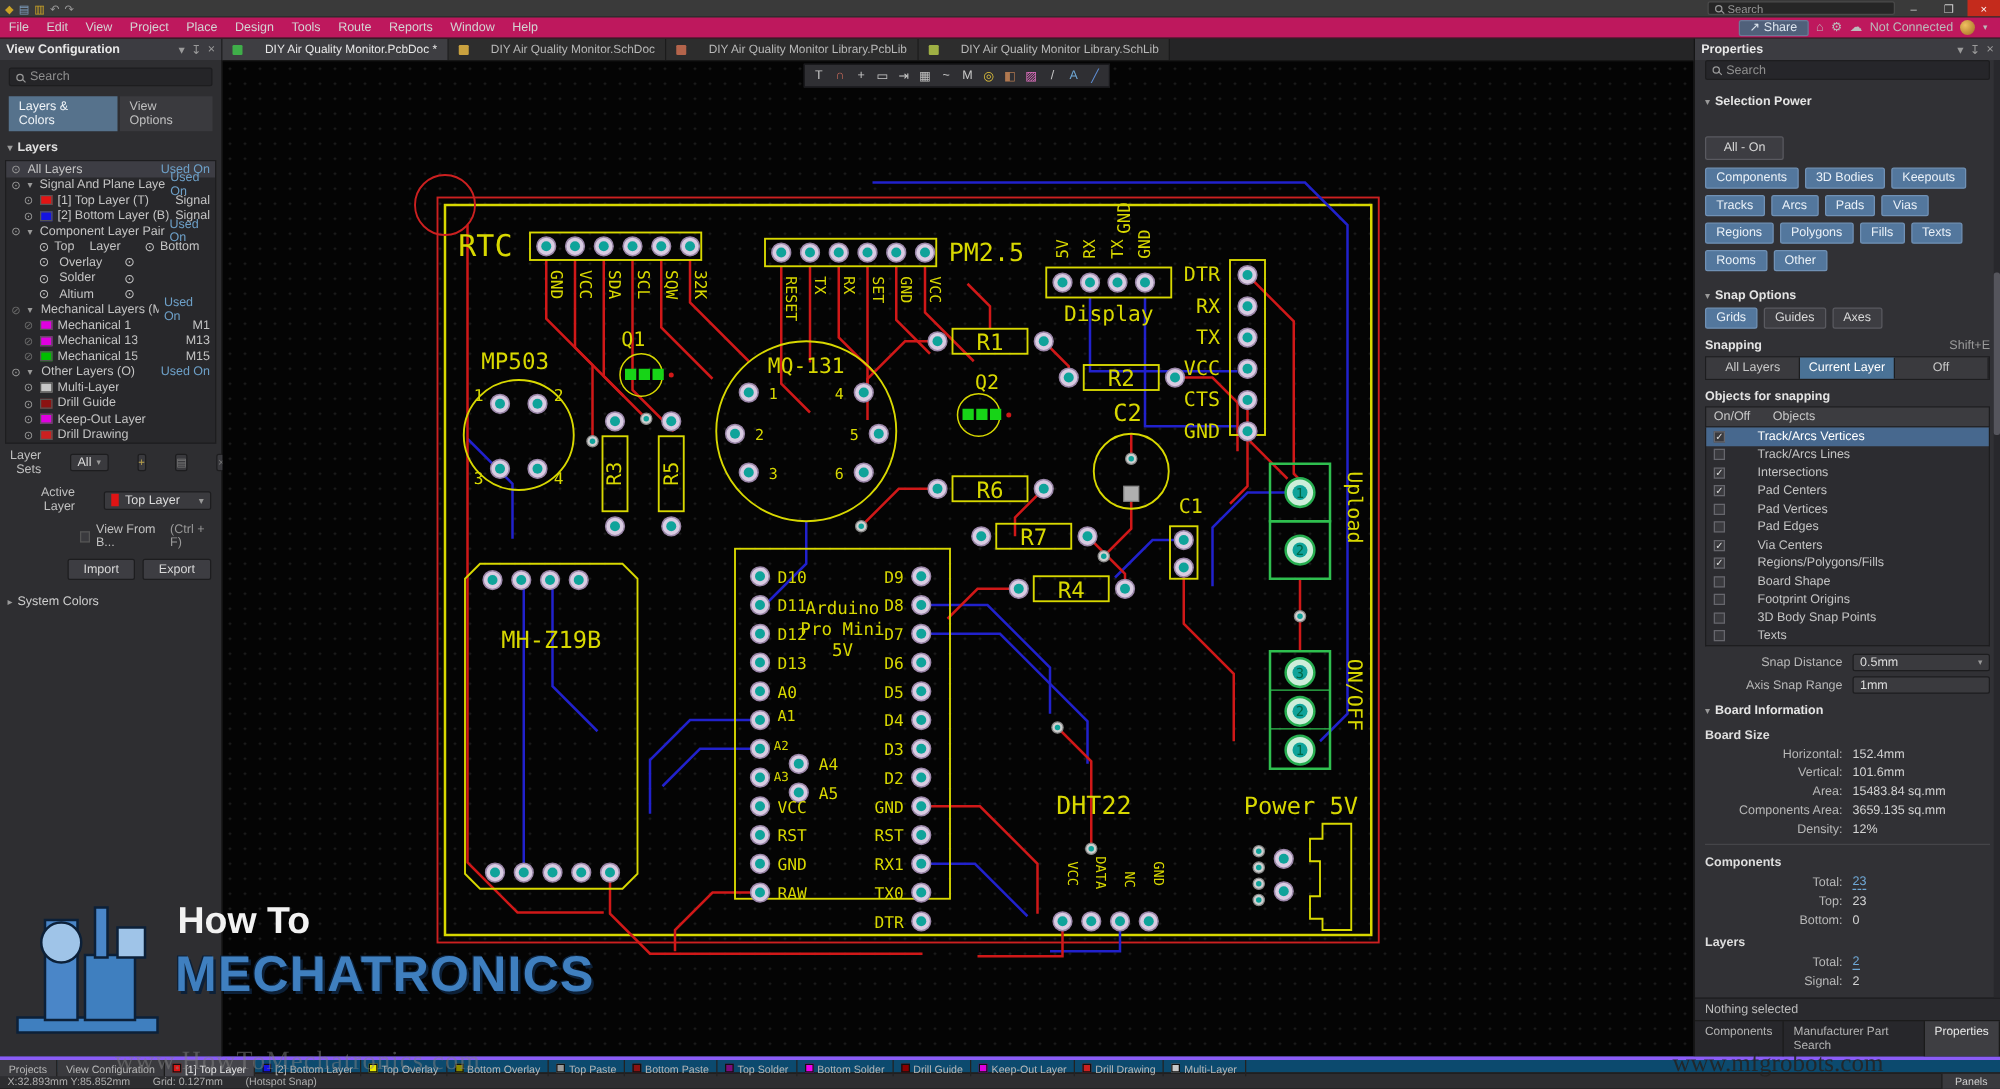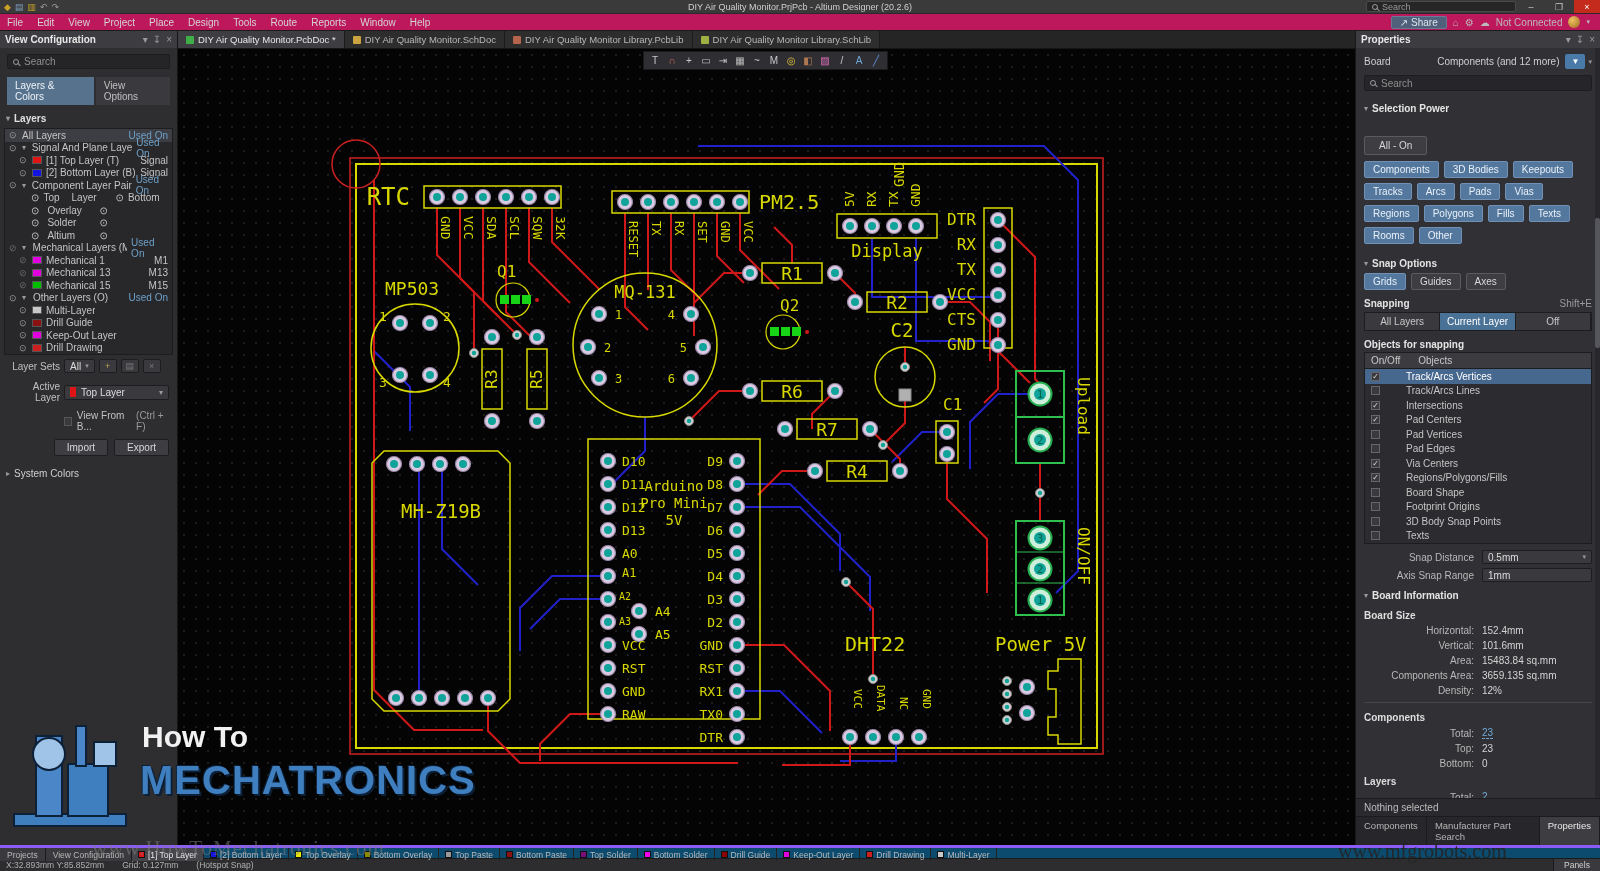--- a/index.html
+++ b/index.html
@@ -40,34 +40,34 @@
   .vrow .eye{color:#9a9a9a;font-size:9px;width:9px;flex:0 0 auto}
   .vrow .eyeoff{color:#6a6a6a}
   .vrow .tri{color:#9a9a9a;font-size:8px;width:7px}
   .vrow .sw{width:10px;height:8px;border:1px solid #555;flex:0 0 auto}
   .vrow .lbl{white-space:nowrap;overflow:hidden}
   .vrow .rt{margin-left:auto;color:#6da0c8}
   .vrow .rt.plain{color:#c4c4c4}
   .ind1{padding-left:14px}
   .prow{display:flex;align-items:center;height:12.5px;padding:0 4px 0 26px;gap:4px;color:#c4c4c4}
   .prow .mid{width:48px}
-  .vc-ctl{display:flex;align-items:center;gap:4px;padding:4px 8px}
+  .vc-ctl{display:flex;align-items:center;gap:23px;padding:4px 8px}
   .vc-ctl .cl{width:52px;text-align:right;color:#c0c0c0}
   .mini-sel{background:#3a3a3e;border:1px solid #1d1d1f;border-radius:2px;height:14px;display:flex;align-items:center;gap:4px;padding:0 5px;color:#ddd}
   .icon-btn{width:18px;height:14px;background:#3a3a3e;border:1px solid #1d1d1f;border-radius:2px;display:flex;align-items:center;justify-content:center;color:#b9a14a;font-size:9px}
   .wide-sel{flex:1;background:#3a3a3e;border:1px solid #1d1d1f;border-radius:2px;height:15px;display:flex;align-items:center;gap:5px;padding:0 5px;color:#ddd}
   .wide-sel .car{margin-left:auto;color:#999;font-size:8px}
   .chkrow{display:flex;align-items:center;gap:5px;padding:3px 8px 3px 64px;color:#c0c0c0}
   .chk{width:9px;height:9px;background:#3a3a3e;border:1px solid #555}
   .btnrow{display:flex;justify-content:flex-end;gap:6px;padding:4px 8px}
   .gbtn{background:#3d3d42;border:1px solid #1d1d1f;border-radius:2px;padding:2px 12px;color:#d8d8d8;font-size:10px}
   
   .center{flex:1;display:flex;flex-direction:column;min-width:0}
   .doctabs{height:18px;background:#252526;display:flex;align-items:flex-end;border-bottom:1px solid #161616}
-  .dtab{height:17px;display:flex;align-items:center;gap:4px;padding:0 8px;font-size:9.5px;color:#b8b8b8;background:#2d2d2d;border-right:1px solid #1b1b1b}
+  .dtab{height:17px;display:flex;align-items:center;gap:18px;padding:0 8px;font-size:9.5px;color:#b8b8b8;background:#2d2d2d;border-right:1px solid #1b1b1b}
   .dtab.active{background:#3e3e42;color:#e8e8e8}
   .dtab .dic{width:8px;height:8px;border-radius:1px;flex:0 0 auto}
   .canvas{flex:1;position:relative;background-color:#040404;background-image:radial-gradient(#1d1d1d 1px,transparent 1px);background-size:12px 12px;overflow:hidden}
   .canvas svg{position:absolute;inset:0}
   .fl-toolbar{position:absolute;left:465px;top:2px;height:19px;background:#2f2f33;border:1px solid #19191c;display:flex;align-items:center;padding:0 3px;gap:1px;z-index:5}
   .fl-toolbar span{width:16px;text-align:center;font-size:10px;color:#c8c8c8}
   .fl-toolbar span:nth-child(2){color:#c86a5a}.fl-toolbar span:nth-child(6){color:#bcbcbc}
   .fl-toolbar span:nth-child(9){color:#e8c83c}.fl-toolbar span:nth-child(10){color:#b07850}
   .fl-toolbar span:nth-child(11){color:#e070c0}.fl-toolbar span:nth-child(13){color:#6fa8d6}
   .fl-toolbar span:nth-child(14){color:#5f8fd6}
@@ -123,21 +123,20 @@
 <body>
 
 <div class="titlebar">
   <div class="tb-icons">
     <span style="color:#c9a227">◆</span>
     <span style="color:#7f9fbf">▤</span>
     <span style="color:#c9a227">▥</span>
     <span style="color:#9a9a9a">↶</span>
     <span style="color:#9a9a9a">↷</span>
   </div>
-  <div class="tb-title">DIY Air Quality Monitor.PrjPcb - Altium Designer (20.2.6)</div>
   <div class="tb-right">
     <div class="tb-search">
       <span class="mag"></span>
       <span>Search</span>
     </div>
     <div class="winbtn">–</div>
     <div class="winbtn">❐</div>
     <div class="winbtn close">×</div>
   </div>
 </div>
@@ -771,26 +770,20 @@
   <div class="rpanel">
     <div class="panel-head">
       <span>Properties</span>
       <span class="ph-ic">
         <span>▾</span>
         <span>↧</span>
         <span>×</span>
       </span>
     </div>
     <div class="rp-body">
-      <div class="rp-row1">
-        <span>Board</span>
-        <span style="margin-left:auto">Components (and 12 more)</span>
-        <span class="funnel">▼</span>
-        <span style="margin-left:3px;font-size:7px;color:#999">▾</span>
-      </div>
       <div class="rp-search">
         <span class="mag"></span>
         <span>Search</span>
       </div>
       <div class="rsec">
         <span class="tri">▾</span>
         <span>Selection Power</span>
       </div>
       <div class="allon">All - On</div>
       <div class="fwrap">

